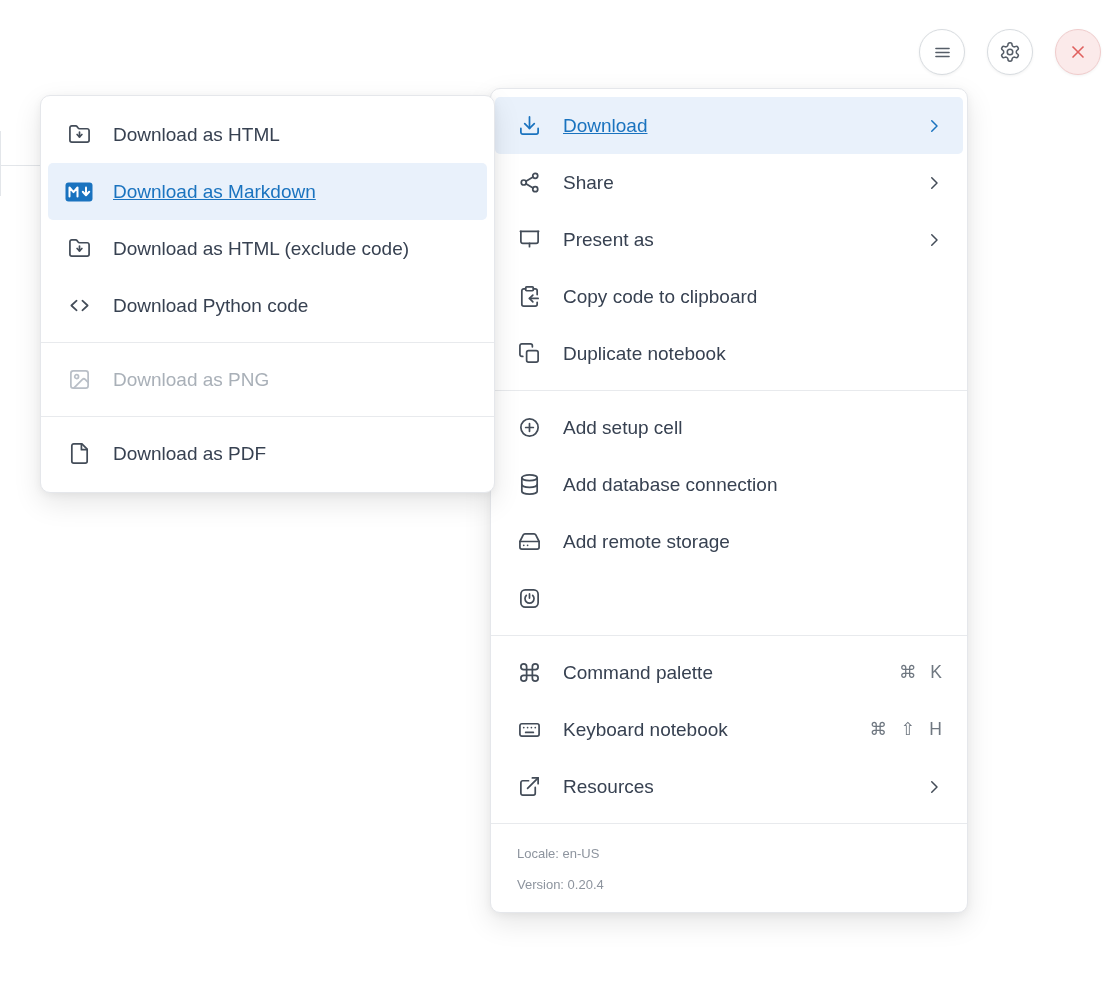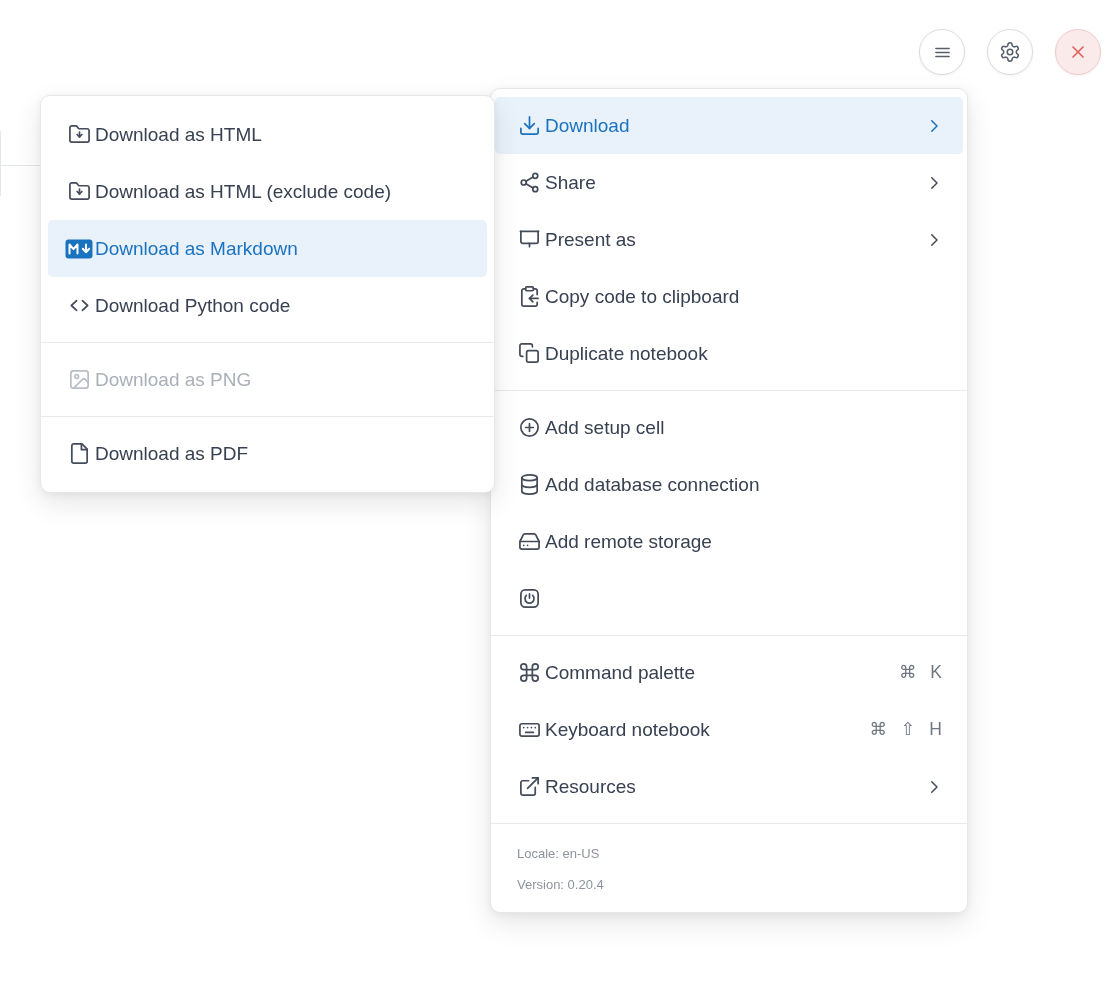--- a/index.html
+++ b/index.html
@@ -40,21 +40,21 @@
     box-shadow: 0 10px 28px rgba(0,0,0,.10), 0 2px 8px rgba(0,0,0,.05);
     padding: 8px 0;
   }
   #main-menu { left: 490px; top: 88px; width: 478px; z-index: 10; }
   #download-submenu { left: 40px; top: 95px; width: 455px; z-index: 20; padding: 10px 0; }
 
   .menu-item {
     display: flex; align-items: center;
     height: 57px;
     padding: 0 24px 0 26px;
-    gap: 4px;
+    gap: 22px;
     font-size: 19px;
     cursor: pointer;
     color: #374151;
   }
   .menu-item .mi-icon {
     width: 24px; height: 24px; flex: 0 0 auto;
     display: flex; align-items: center; justify-content: center;
     color: #434c58;
   }
   .menu-item .mi-icon.wide { width: 28px; margin: 0 -2px; }
@@ -68,20 +68,21 @@
     color: #6f7780; font-size: 17.5px;
     word-spacing: 7px; letter-spacing: 1px;
     white-space: nowrap;
   }
 
   .menu-item.highlighted {
     background: #e9f1fb;
     color: #1a73bf;
     margin: 0 4px; border-radius: 5px;
     padding: 0 20px 0 22px;
+    text-decoration: underline;
   }
   #download-submenu .menu-item.highlighted {
     margin: 0 7px; padding: 0 17px 0 19px;
   }
   .menu-item.highlighted .mi-icon,
   .menu-item.highlighted .mi-trail { color: #1a73bf; }
 
   .menu-item.disabled { color: #a9b0b8; cursor: default; }
   .menu-item.disabled .mi-icon { color: #b9bfc7; }
 
@@ -306,46 +307,46 @@
     <span class="mi-icon">
       <svg width="23" height="23" viewBox="0 0 24 24" fill="none" stroke="currentColor" stroke-width="1.8" stroke-linecap="round" stroke-linejoin="round">
         <path d="M20 20a2 2 0 0 0 2-2V8a2 2 0 0 0-2-2h-7.9a2 2 0 0 1-1.69-.9L9.6 3.9A2 2 0 0 0 7.93 3H4a2 2 0 0 0-2 2v13a2 2 0 0 0 2 2Z"></path>
         <path d="M12 9.5v5"></path>
           <path d="m9.5 12 2.5 2.5 2.5-2.5"></path>
       </svg>
     </span>
     <span class="mi-label">Download as HTML</span>
   </div>
 
-  <div class="menu-item">
-    <span class="mi-icon">
-      <svg width="23" height="23" viewBox="0 0 24 24" fill="none" stroke="currentColor" stroke-width="1.8" stroke-linecap="round" stroke-linejoin="round">
-        <path d="M20 20a2 2 0 0 0 2-2V8a2 2 0 0 0-2-2h-7.9a2 2 0 0 1-1.69-.9L9.6 3.9A2 2 0 0 0 7.93 3H4a2 2 0 0 0-2 2v13a2 2 0 0 0 2 2Z"></path>
-        <path d="M12 9.5v5"></path>
-          <path d="m9.5 12 2.5 2.5 2.5-2.5"></path>
-      </svg>
-    </span>
-    <span class="mi-label">Download as HTML (exclude code)</span>
-  </div>
-
   <div class="menu-item highlighted">
     <span class="mi-icon wide">
       <svg width="28" height="20" viewBox="0 0 28 20">
         <rect x="0.5" y="0.5" width="27" height="19" rx="3" fill="#1a73bf"></rect>
         <path d="M4.5 14.5v-9l4 4.6 4-4.6v9" stroke="#ffffff" stroke-width="2" fill="none" stroke-linecap="round" stroke-linejoin="round"></path>
         <path d="M21 5.5v7" stroke="#ffffff" stroke-width="2" stroke-linecap="round"></path>
         <path d="m17.8 9.8 3.2 3.4 3.2-3.4" stroke="#ffffff" stroke-width="2" fill="none" stroke-linecap="round" stroke-linejoin="round"></path>
       </svg>
     </span>
     <span class="mi-label">Download as Markdown</span>
   </div>
 
   <div class="menu-item">
     <span class="mi-icon">
       <svg width="23" height="23" viewBox="0 0 24 24" fill="none" stroke="currentColor" stroke-width="1.8" stroke-linecap="round" stroke-linejoin="round">
+        <path d="M20 20a2 2 0 0 0 2-2V8a2 2 0 0 0-2-2h-7.9a2 2 0 0 1-1.69-.9L9.6 3.9A2 2 0 0 0 7.93 3H4a2 2 0 0 0-2 2v13a2 2 0 0 0 2 2Z"></path>
+        <path d="M12 9.5v5"></path>
+          <path d="m9.5 12 2.5 2.5 2.5-2.5"></path>
+      </svg>
+    </span>
+    <span class="mi-label">Download as HTML (exclude code)</span>
+  </div>
+
+  <div class="menu-item">
+    <span class="mi-icon">
+      <svg width="23" height="23" viewBox="0 0 24 24" fill="none" stroke="currentColor" stroke-width="1.8" stroke-linecap="round" stroke-linejoin="round">
         <path d="m9 7-5.5 5L9 17"></path>
           <path d="m15 7 5.5 5L15 17"></path>
       </svg>
     </span>
     <span class="mi-label">Download Python code</span>
   </div>
 
   <div class="menu-divider"></div>
 
   <div class="menu-item disabled">

